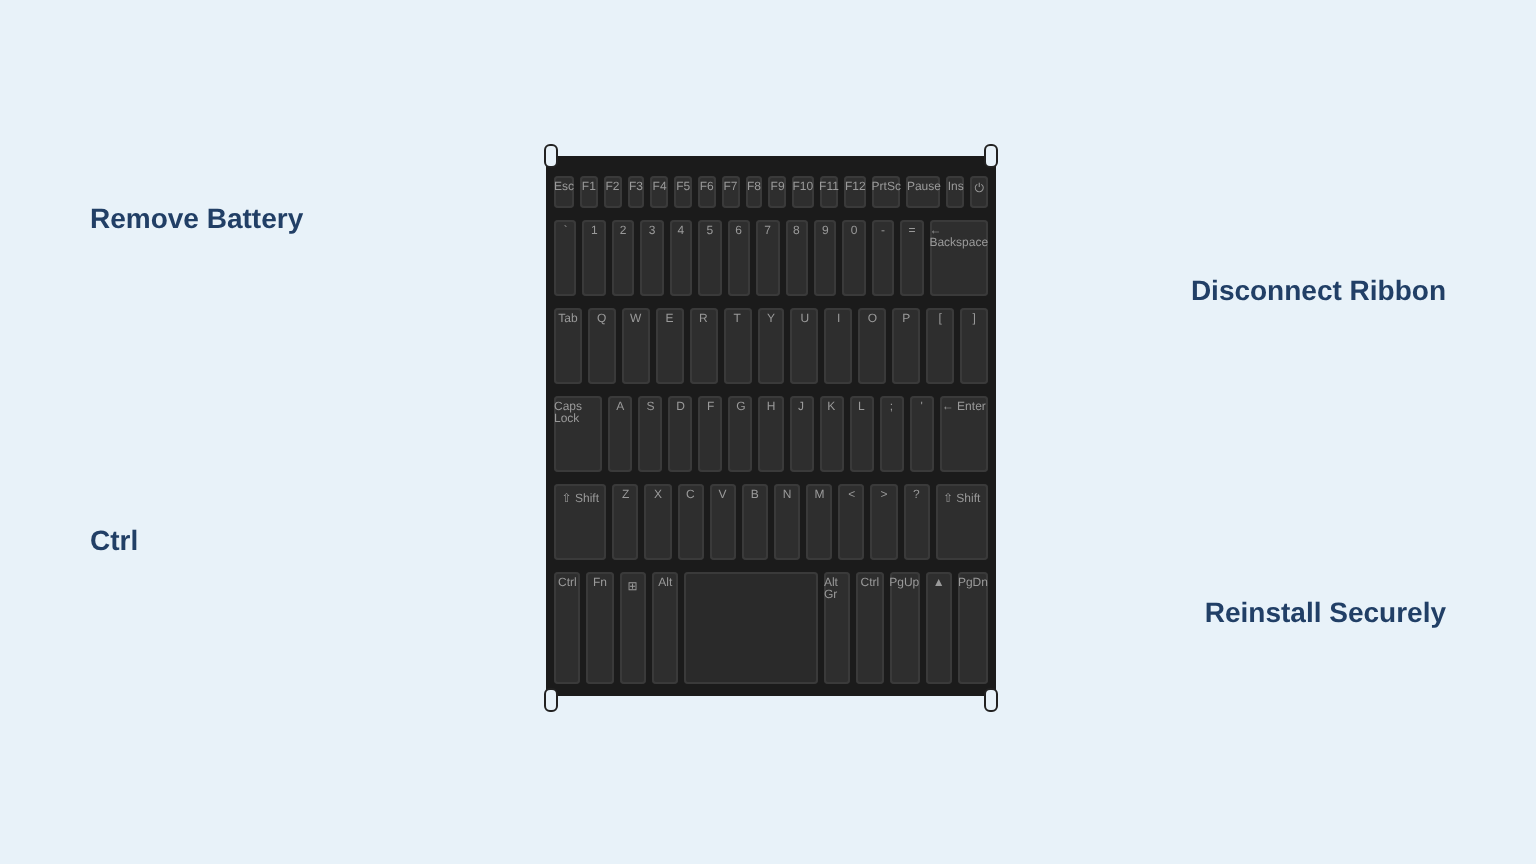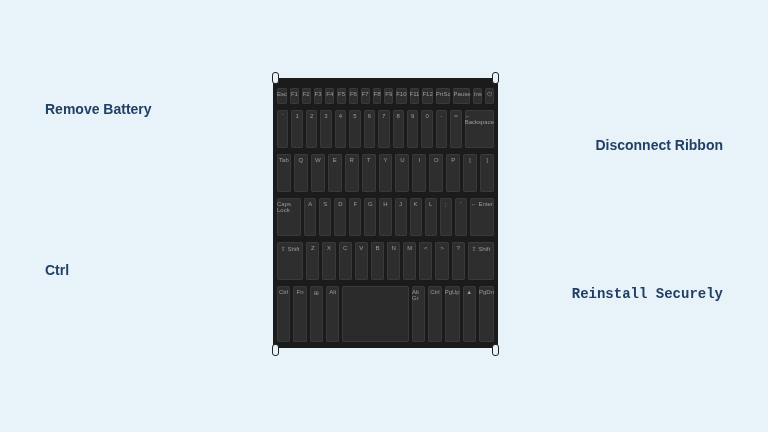--- a/index.html
+++ b/index.html
@@ -18,21 +18,21 @@
 
 <div class="label left" style="top:91px;">
   <div>Remove Battery</div>
 </div>
 <div class="label right" style="top:91px;">
   <div>Disconnect Ribbon</div>
 </div>
 <div class="label left" style="top:252px;">
   <div>Ctrl</div>
 </div>
-<div class="label right" style="top:240px;font-family:Liberation Mono, monospace;">
+<div class="label right" style="top:252px;">
   <div>Reinstall Securely</div>
 </div>
 
 <div class="kbd">
   <div class="tab" style="left:-1px;top:-6px;"></div>
   <div class="tab" style="right:-1px;top:-6px;"></div>
   <div class="tab" style="left:-1px;bottom:-8px;"></div>
   <div class="tab" style="right:-1px;bottom:-8px;"></div>
 
   <div class="row" style="top:10px;height:16px;" id="r0">

